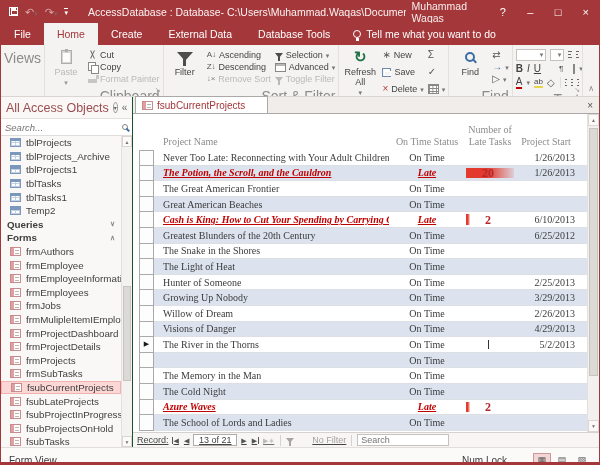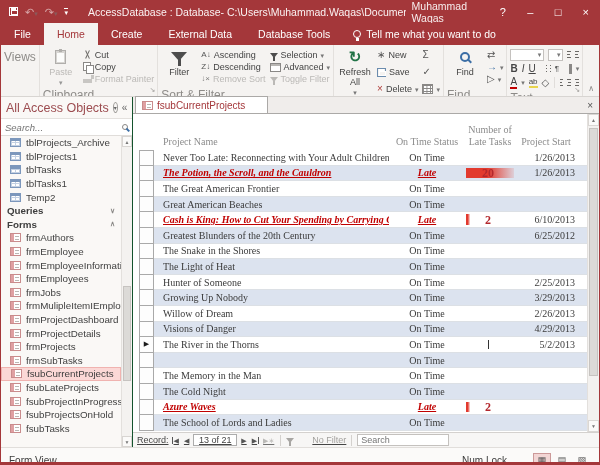--- a/index.html
+++ b/index.html
@@ -28,21 +28,21 @@
   .rtab.active{ background:#F5F3F1; color:#A4373A;}
   .tellme{ display:flex; align-items:center; gap:5px; padding:0 10px;}
   .i-bulb{ width:8px; height:8px; border:1.4px solid #fff; border-radius:50%; position:relative; display:inline-block;}
   .i-bulb::after{ content:""; position:absolute; left:1.5px; bottom:-4px; width:3px; height:3px; background:#fff;}
 
   
   .ribbon{ position:absolute; left:0; top:44px; right:0; height:52px; background:#F5F3F1;
     border-bottom:1px solid #D8D5D2; display:flex; align-items:stretch;}
   .rgroup{ border-right:1px solid #E3E0DD; display:flex; flex-direction:column; padding:3px 3px 0; position:relative; overflow:hidden;}
   .rg-body{ flex:1; display:flex; gap:4px;}
-  .rg-cap{ text-align:left; font-size:12px; color:#8D8B88; padding:2px 0 2px;}
+  .rg-cap{ text-align:right; font-size:14px; color:#8D8B88; padding:2px 0 2px;}
   .bbtn{ width:36px; display:flex; flex-direction:column; align-items:center; justify-content:flex-start; gap:2px; font-size:9px; color:#444; text-align:center;}
   .bbtn .ic{ height:17px; display:flex; align-items:center;}
   .stack{ display:flex; flex-direction:column; justify-content:space-between; padding:1px 0;}
   .sbtn{ display:flex; align-items:center; gap:3px; font-size:9px; color:#444; height:12px; white-space:nowrap;}
   .disabled{ color:#A8A6A3 !important; opacity:.75;}
   .dd{ font-size:7px; color:#777; line-height:1;}
   .gi{ font-size:10px; line-height:1; color:#555;}
   .launcher{ position:absolute; right:2px; bottom:2px; font-size:7px; color:#9B9996;}
   .collapse-rb{ align-self:flex-end; padding:0 5px 3px; font-size:8px; color:#8A8886; margin-left:auto;}
   
@@ -444,20 +444,24 @@
         <span class="nav-title">All Access Objects</span>
         <span class="nav-dd">▾</span>
         <span class="nav-shutter">«</span>
       </div>
       <div class="nav-search">
         <input placeholder="Search..." style="">
         <span class="mag sm" style="border-color:#8A8886;"></span>
       </div>
       <div class="nav-list">
 
+          <div class="nav-item">
+            <span class="tbl-ico"></span>
+            <span class="nav-label">tblProjects</span>
+          </div>
 
           <div class="nav-item">
             <span class="tbl-ico"></span>
             <span class="nav-label">tblProjects_Archive</span>
           </div>
 
           <div class="nav-item">
             <span class="tbl-ico"></span>
             <span class="nav-label">tblProjects1</span>
           </div>

